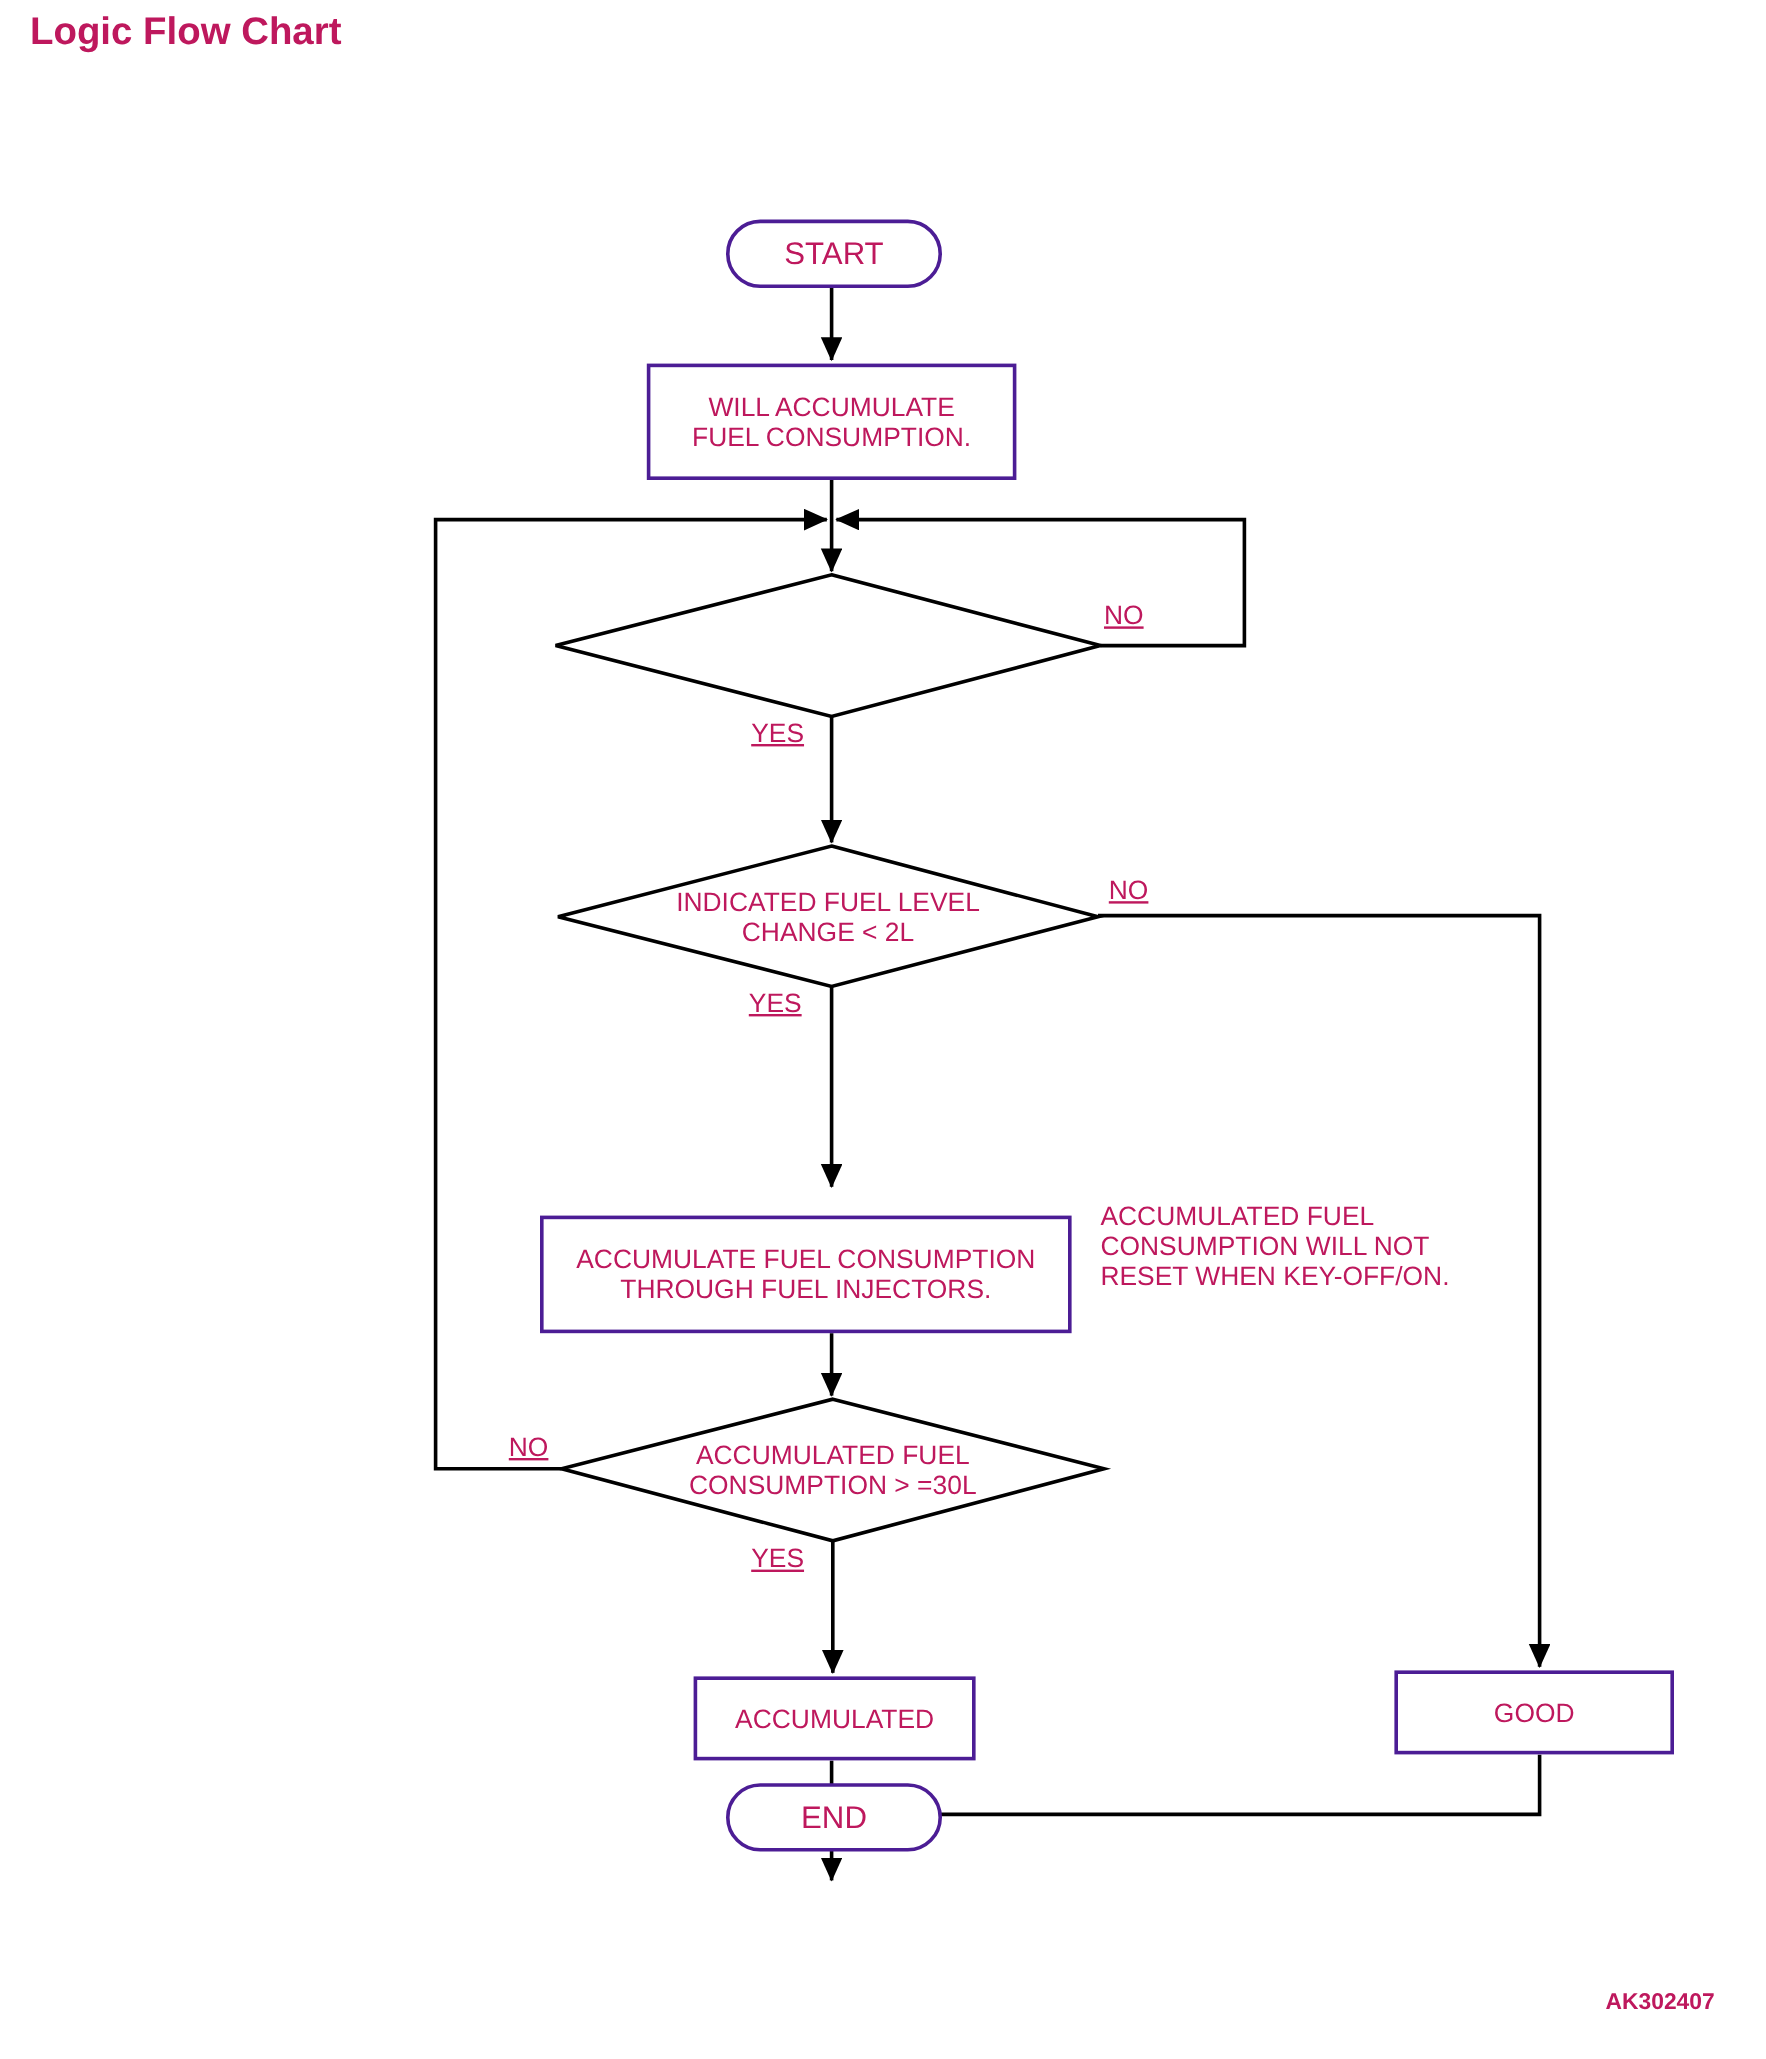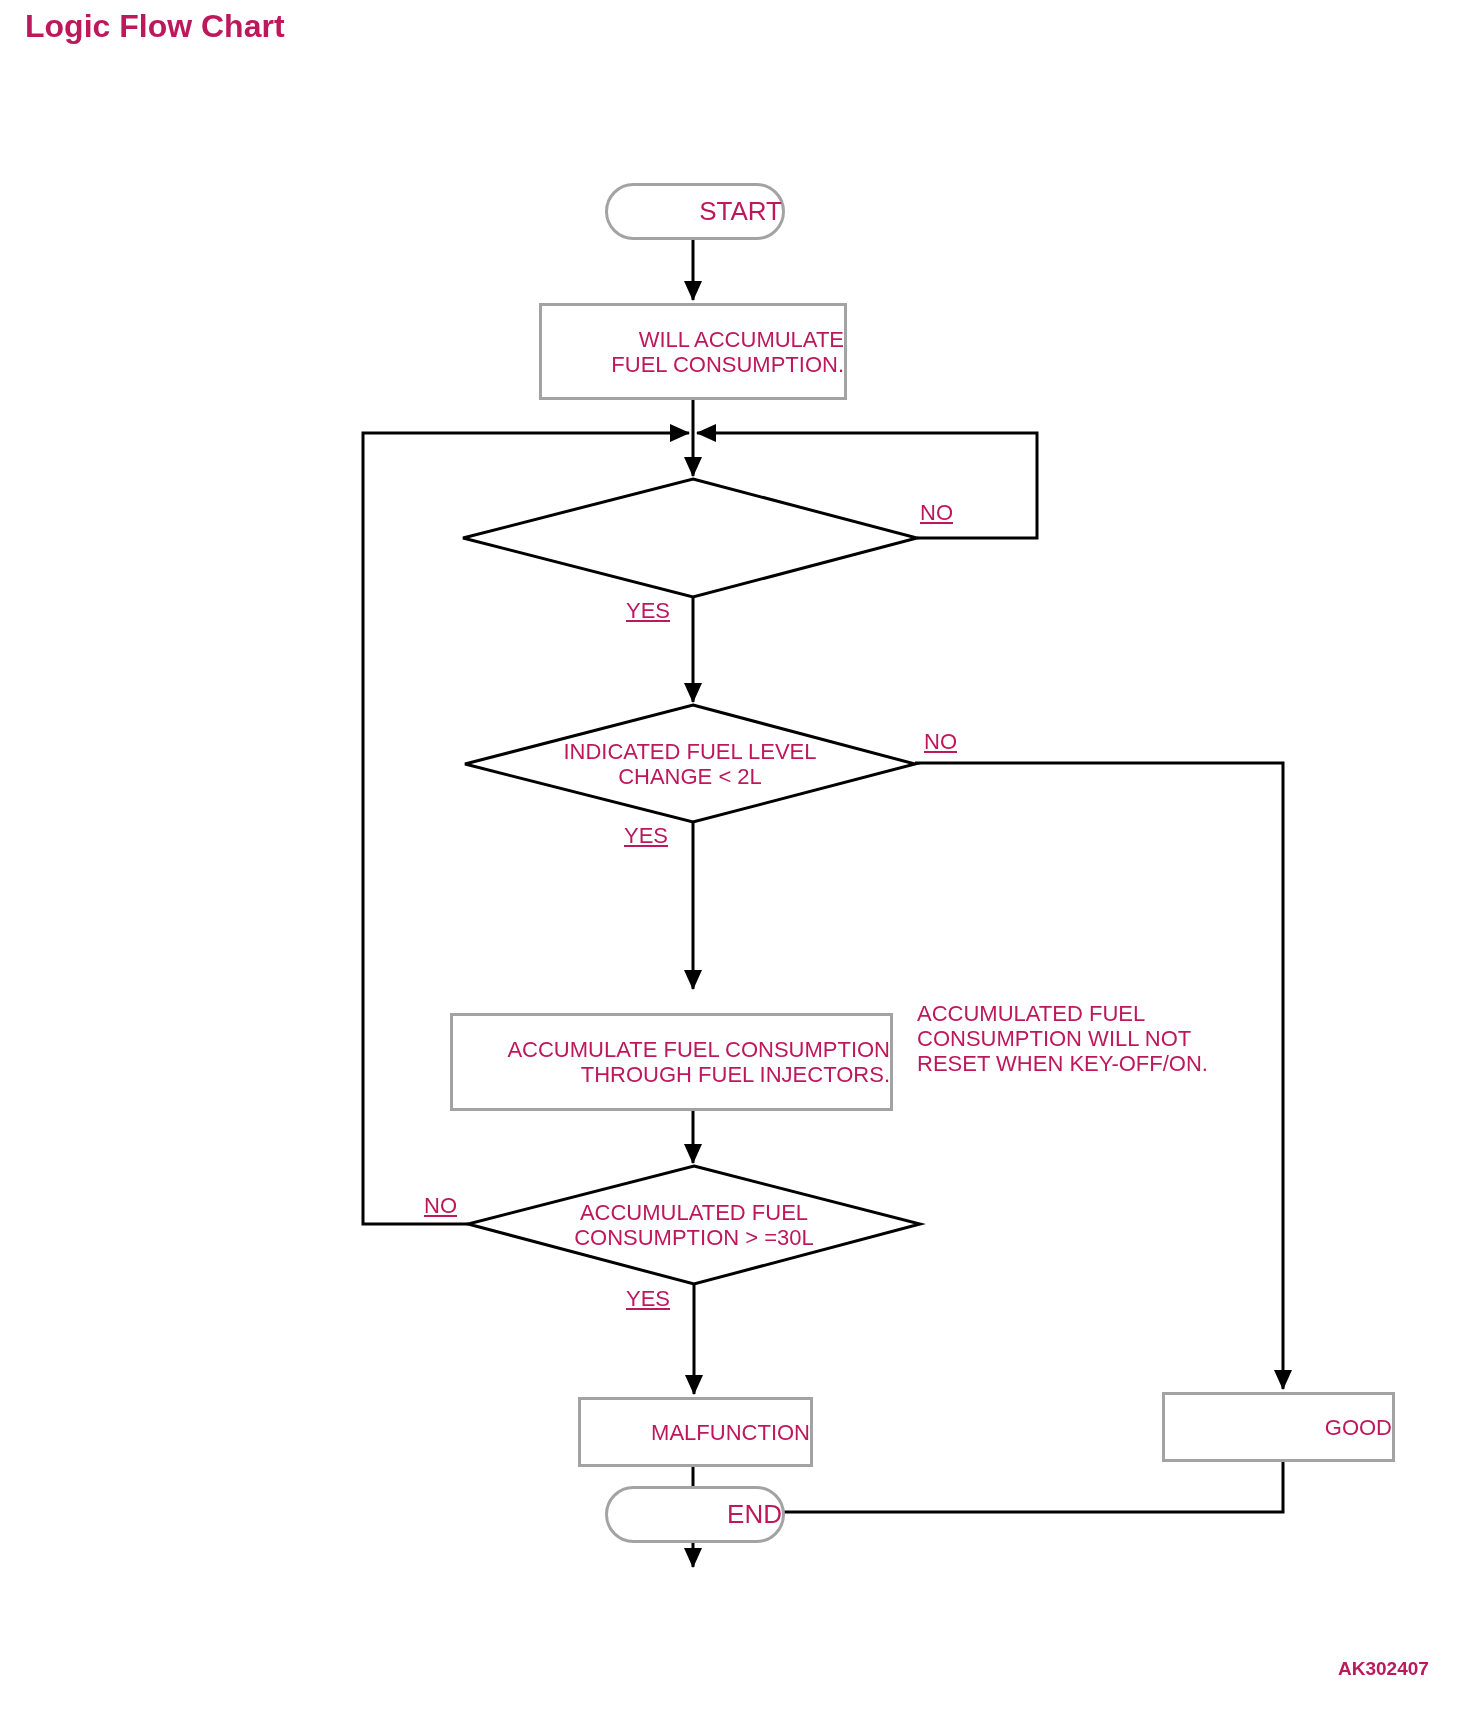--- a/index.html
+++ b/index.html
@@ -17,25 +17,25 @@
     left: 25px;
     top: 8px;
     font-size: 32px;
     font-weight: bold;
     letter-spacing: 0px;
   }
   svg.wires { position: absolute; left: 0; top: 0; }
   .node {
     position: absolute;
     box-sizing: border-box;
-    border: 3px solid #a3a3a3;
+    border: 3px solid #4c1d95;
     background: #fff;
     display: flex;
     flex-direction: column;
-    align-items: flex-end;
+    align-items: center;
     justify-content: center;
     text-align: center;
     font-size: 22px;
     line-height: 25px;
   }
   .pill { border-radius: 30px; font-size: 26px; }
   .dtext {
     position: absolute;
     display: flex;
     flex-direction: column;
@@ -124,21 +124,21 @@
     <div>CONSUMPTION WILL NOT</div>
     <div>RESET WHEN KEY-OFF/ON.</div>
   </div>
 
   <div class="dtext" style="left:468px; top:1166px; width:452px; height:118px;">
     <div>ACCUMULATED FUEL</div>
     <div>CONSUMPTION &gt; =30L</div>
   </div>
 
   <div class="node" style="left:578px; top:1397px; width:235px; height:70px;">
-    <div>MALFUNCTION</div>
+    <div>ACCUMULATED</div>
   </div>
 
   <div class="node" style="left:1162px; top:1392px; width:233px; height:70px;">
     <div>GOOD</div>
   </div>
 
   <div class="node pill" style="left:605px; top:1486px; width:180px; height:57px;">
     <div>END</div>
   </div>
 

